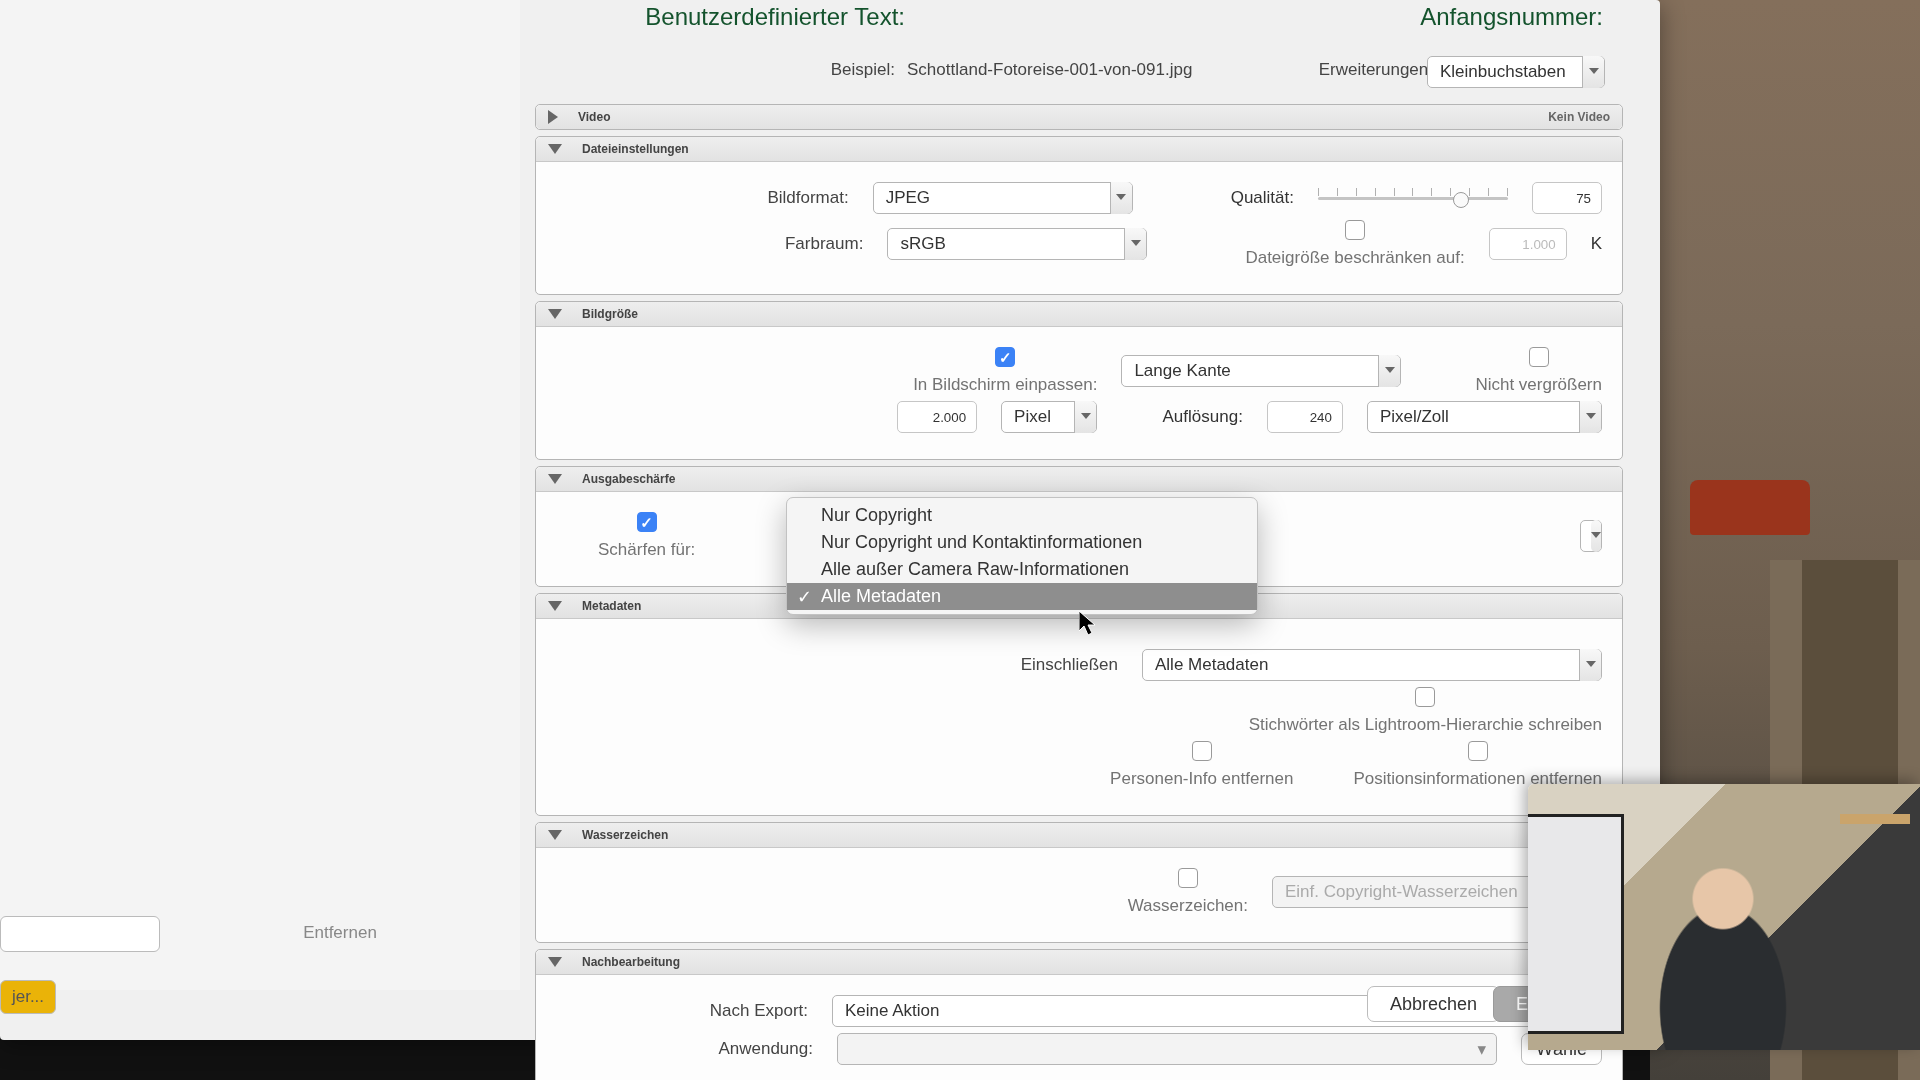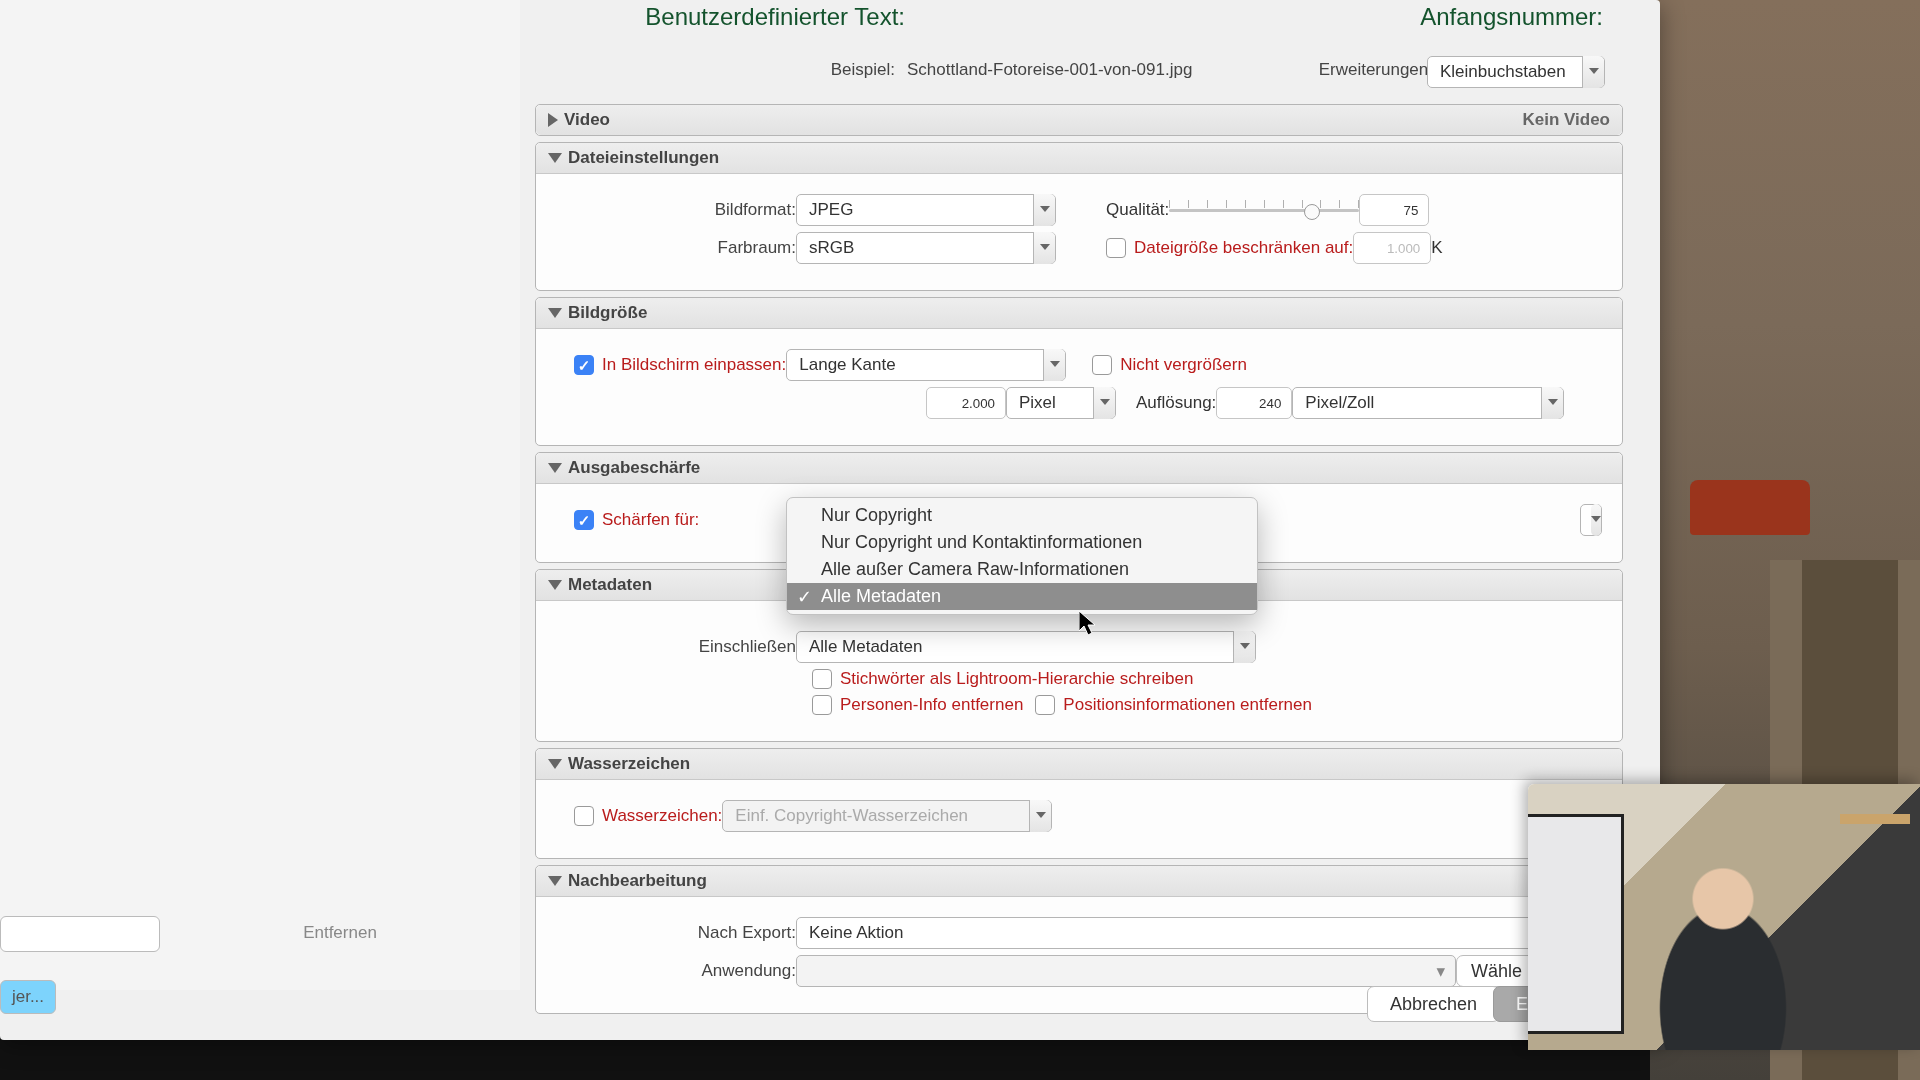--- a/index.html
+++ b/index.html
@@ -41,21 +41,21 @@
     position:absolute; left:0; bottom:38px; width:160px; height:36px;
     border:1px solid #bbb; border-radius:6px; background:#fff;
     text-align:center; line-height:34px; color:#888;
   }
   .left-btn2 {
     position:absolute; left:160px; bottom:38px; width:360px; height:36px;
     text-align:center; line-height:34px; color:#888;
   }
   .left-small {
     position:absolute; left:0; bottom:-24px; width:56px; height:34px;
-    border:1px solid #bbb; border-radius:6px; background:#7dd3fc;
+    border:1px solid #bbb; border-radius:6px; background:#eab308;
     text-align:center; line-height:32px; color:#555;
   }
 
   .main {
     position:absolute; left:535px; top:0; width:1088px;
   }
 
   
   .toprow { position:relative; height:60px; }
   .lbl-grey { color:#14532d; font-size:24px; }
@@ -67,38 +67,38 @@
   .examplerow .val { position:absolute; left:372px; color:#444; }
   .examplerow .extlbl { position:absolute; right:190px; color:#444;}
   .examplerow .extsel { position:absolute; right:18px; top:-4px; }
 
   
   .sec {
     border:1px solid #b5b5b5; border-radius:5px; margin-bottom:6px;
     background:#fdfdfd;
   }
   .sec-head {
-    display:flex; align-items:center; gap:6px;
+    display:flex; align-items:center; gap:20px;
     padding:5px 12px;
     background:linear-gradient(#eeeeee,#e2e2e2);
     border-bottom:1px solid #c8c8c8;
     border-radius:5px 5px 0 0;
-    font-weight:600; color:#444; font-size:17px;
+    font-weight:600; color:#444; font-size:12px;
   }
   .sec-head.collapsed { border-radius:5px; border-bottom:none; }
   .tri { width:0;height:0; }
   .tri.down { border-left:7px solid transparent; border-right:7px solid transparent; border-top:10px solid #666; }
   .tri.right { border-top:7px solid transparent; border-bottom:7px solid transparent; border-left:10px solid #666; }
   .sec-head .spacer { flex:1; }
   .sec-body { padding:14px 20px 20px 20px; position:relative; }
 
   
-  .row { display:flex; align-items:center; gap:0; margin:6px 0; }
+  .row { display:flex; align-items:center; gap:24px; margin:6px 0;justify-content:flex-end; }
   .row .rlabel { width:240px; text-align:right; color:#444; }
-  label.cb { display:inline-flex; align-items:center; gap:8px; color:#b91c1c; }
+  label.cb { display:inline-flex; align-items:center; gap:8px; color:#737373;flex-direction:column; }
 
   
   .dd {
     display:inline-flex; align-items:center;
     border:1px solid #b5b5b5; border-radius:5px; background:#fff;
     height:32px; padding:0 0 0 12px; color:#333; position:relative;
   }
   .dd .knob {
     width:22px; height:32px; border-left:1px solid #b5b5b5;
     background:linear-gradient(#f8f8f8,#e4e4e4);

